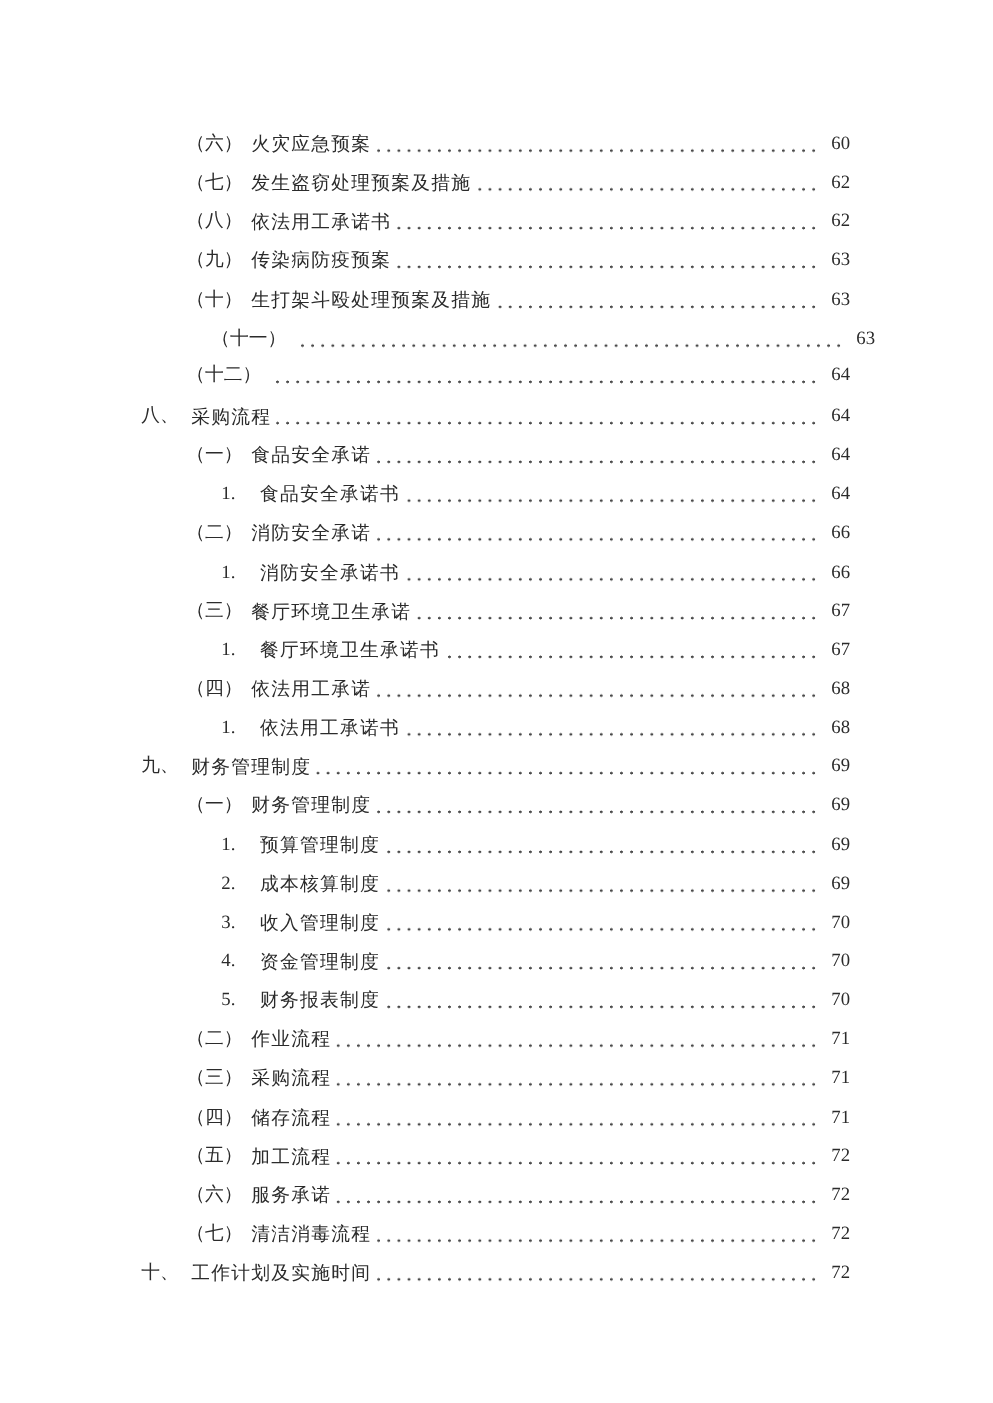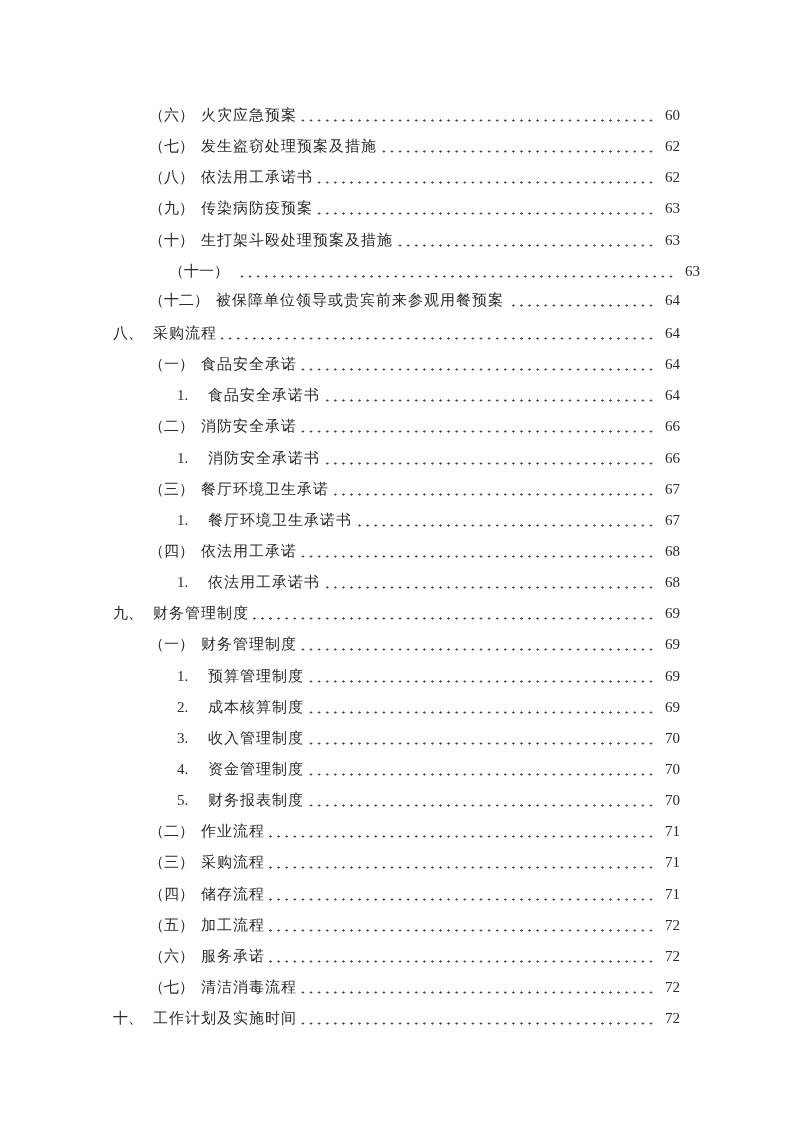--- a/index.html
+++ b/index.html
@@ -114,21 +114,20 @@
     <span class="leader"></span>
     <span class="pg">63</span>
   </div>
       <div class="row level-2" style="top: 155.7px; margin-left: 20px;">
     <span class="num">（十一）</span>
     <span class="leader"></span>
     <span class="pg">63</span>
   </div>
       <div class="row level-2" style="top: 185px;">
     <span class="num">（十二）</span>
-    <span class="title">被保障单位领导或贵宾前来参观用餐预案</span>
     <span class="leader"></span>
     <span class="pg">64</span>
   </div>
       <div class="row level-1" style="top: 217.98px;">
     <span class="num">八、</span>
     <span class="title">采购流程</span>
     <span class="leader"></span>
     <span class="pg">64</span>
   </div>
       <div class="row level-2" style="top: 249.12px;">

